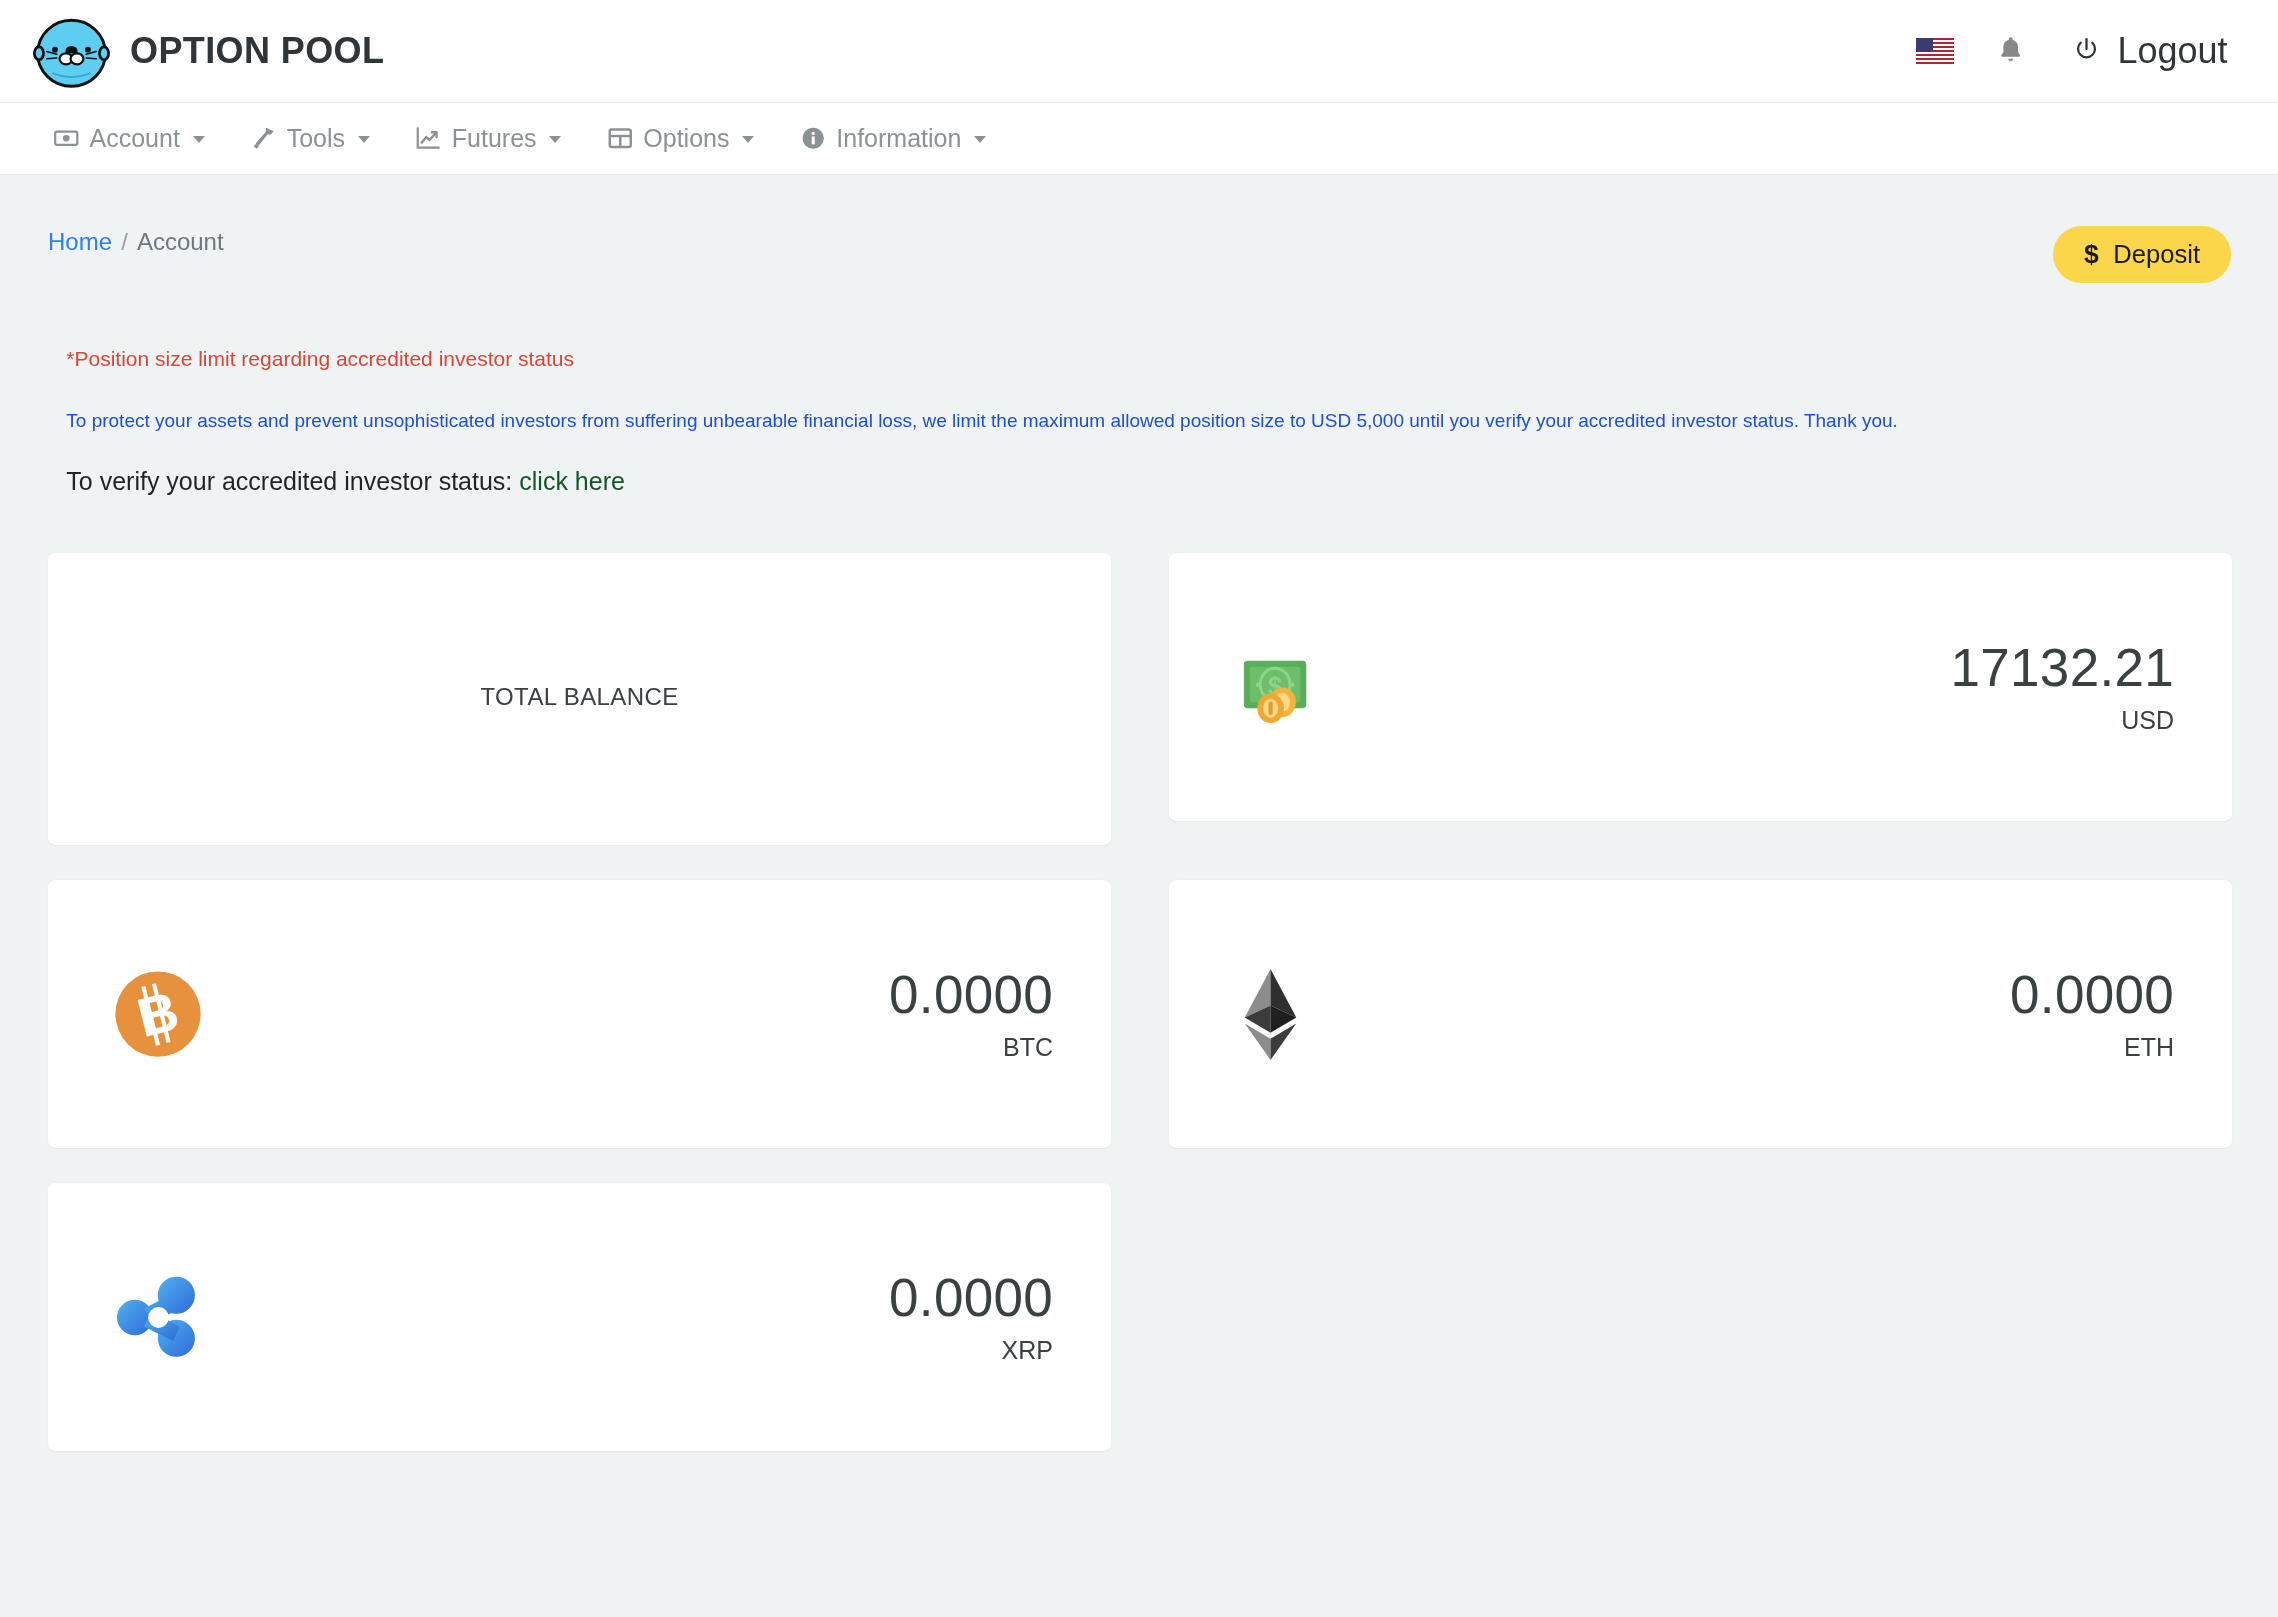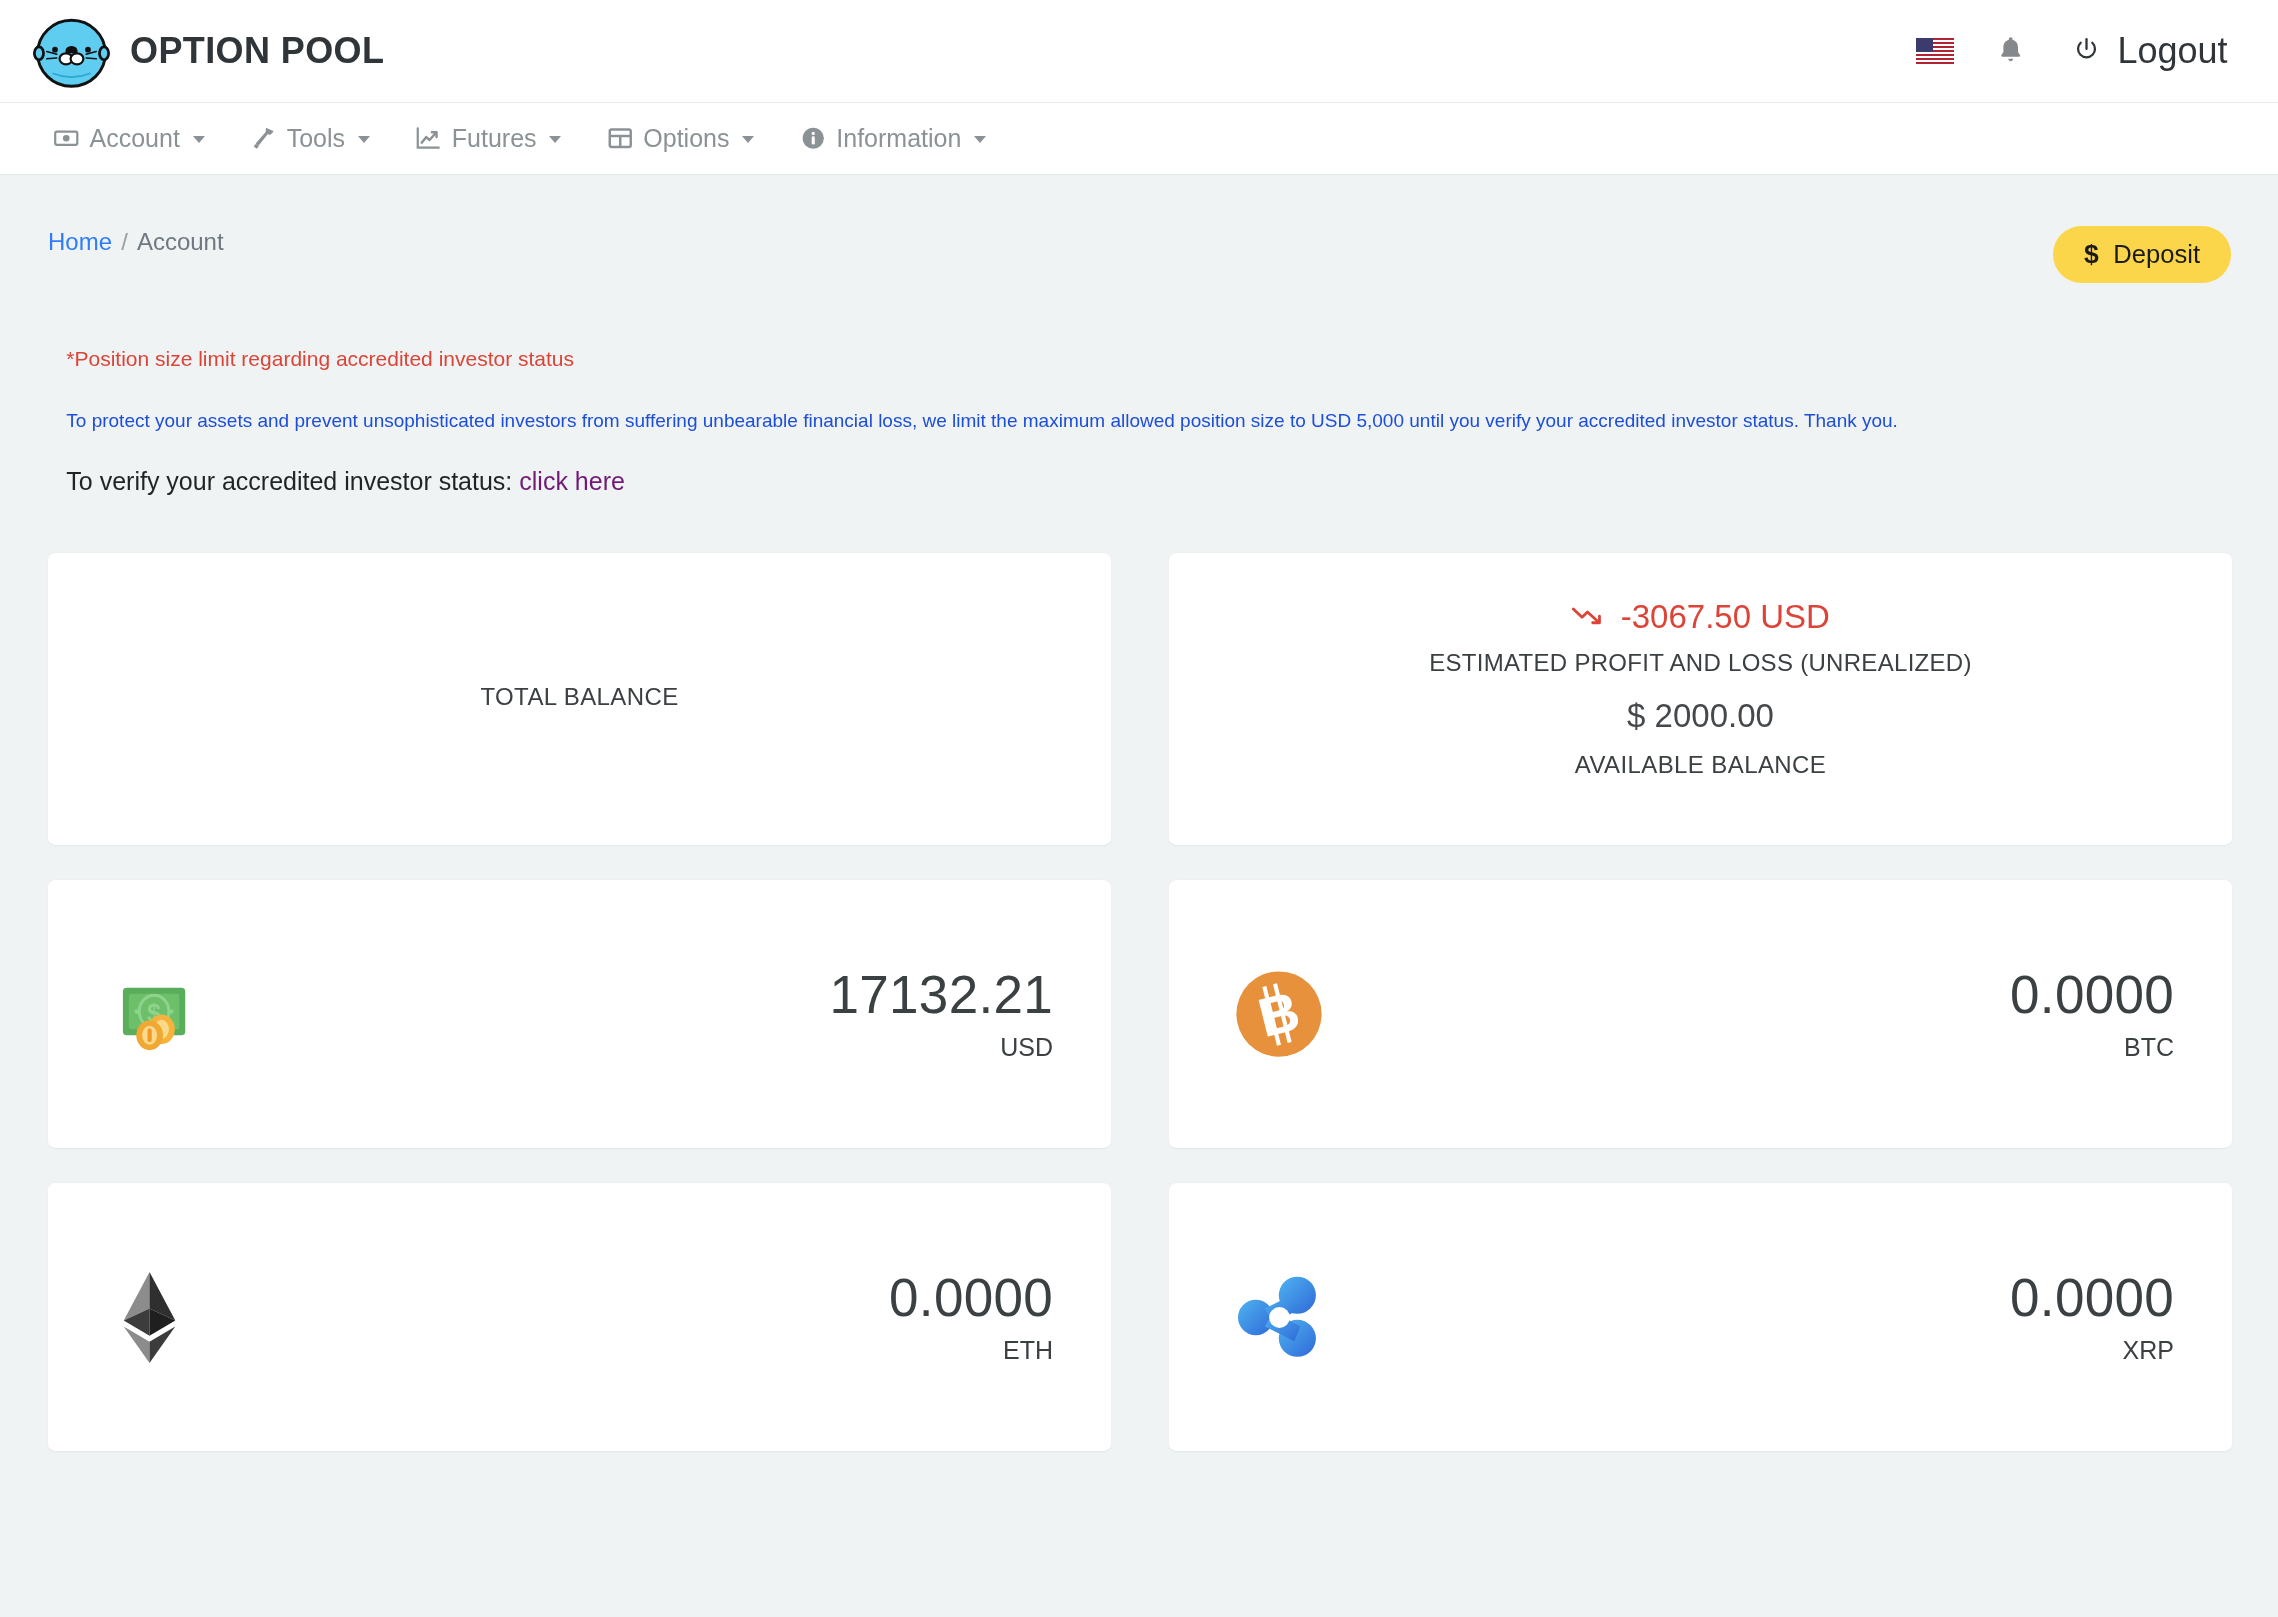--- a/index.html
+++ b/index.html
@@ -147,21 +147,21 @@
     font-size: 19px;
     line-height: 1.62;
     color: #1d4ed8;
     max-width: 2111px;
   }
   .notice-verify {
     margin-top: 31px;
     font-size: 25px;
     color: #1f2426;
   }
-  .notice-link { color: #701a75; cursor: pointer; }
+  .notice-link { color: #14532d; cursor: pointer; }
 
   
   .grid {
     margin-top: 57px;
     display: grid;
     grid-template-columns: 1063px 1063px;
     gap: 35px 58px;
   }
   .card {
     background: #ffffff;
@@ -382,34 +382,20 @@
       <span class="notice-link">click here</span>
     </div>
   </div>
 
   <div class="grid">
 
     <div class="card card-summary">
       <div class="amount-label">TOTAL BALANCE</div>
     </div>
 
-    <div class="card card-summary">
-      <div class="pnl-row">
-        <span>
-          <svg width="35" height="24" viewBox="0 0 30 20" aria-hidden="true">
-            <path d="M2 4l7.5 7 4.6-4.4L24 15.5" stroke="#dc4437" stroke-width="2.4" fill="none" stroke-linecap="round" stroke-linejoin="round"></path>
-            <path d="M18.6 15.8h5.8v-5.6" stroke="#dc4437" stroke-width="2.4" fill="none" stroke-linecap="round" stroke-linejoin="round"></path>
-          </svg>
-        </span>
-        <span>-3067.50 USD</span>
-      </div>
-      <div class="pnl-sub">ESTIMATED PROFIT AND LOSS (UNREALIZED)</div>
-      <div class="pnl-avail">$ 2000.00</div>
-      <div class="amount-label">AVAILABLE BALANCE</div>
-    </div>
 
     <div class="card card-currency">
       <div class="cur-icon">
         <svg width="95" height="95" viewBox="0 0 64 64" aria-hidden="true">
           <rect x="6" y="14" width="42" height="32" rx="2.5" fill="#5aad5a"></rect>
           <rect x="10" y="18" width="34" height="24" rx="1.5" fill="#6dbf6a"></rect>
           <ellipse cx="27" cy="30" rx="10" ry="11" fill="none" stroke="#8fd48c" stroke-width="2"></ellipse>
           <text x="27" y="37" font-family="'Liberation Sans',sans-serif" font-size="17" font-weight="bold" fill="#8fd48c" text-anchor="middle">$</text>
           <circle cx="15.5" cy="30" r="1.6" fill="#8fd48c"></circle>
           <circle cx="38.5" cy="30" r="1.6" fill="#8fd48c"></circle>

